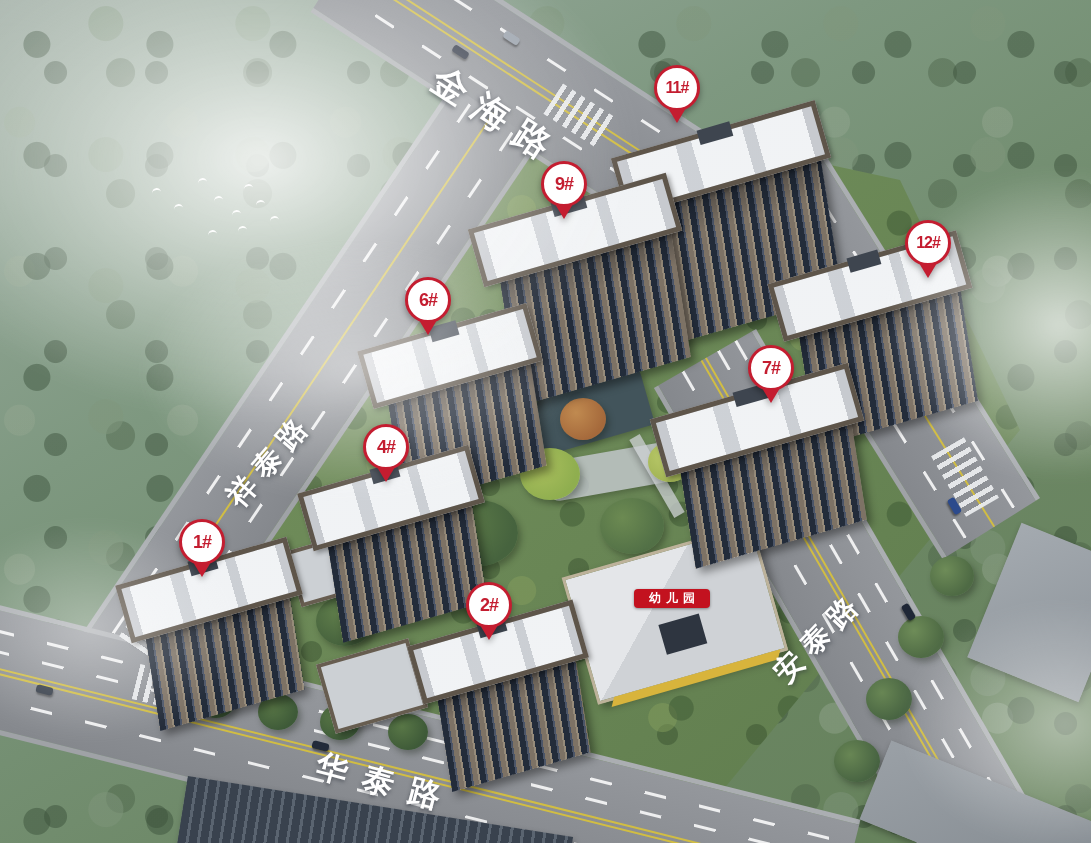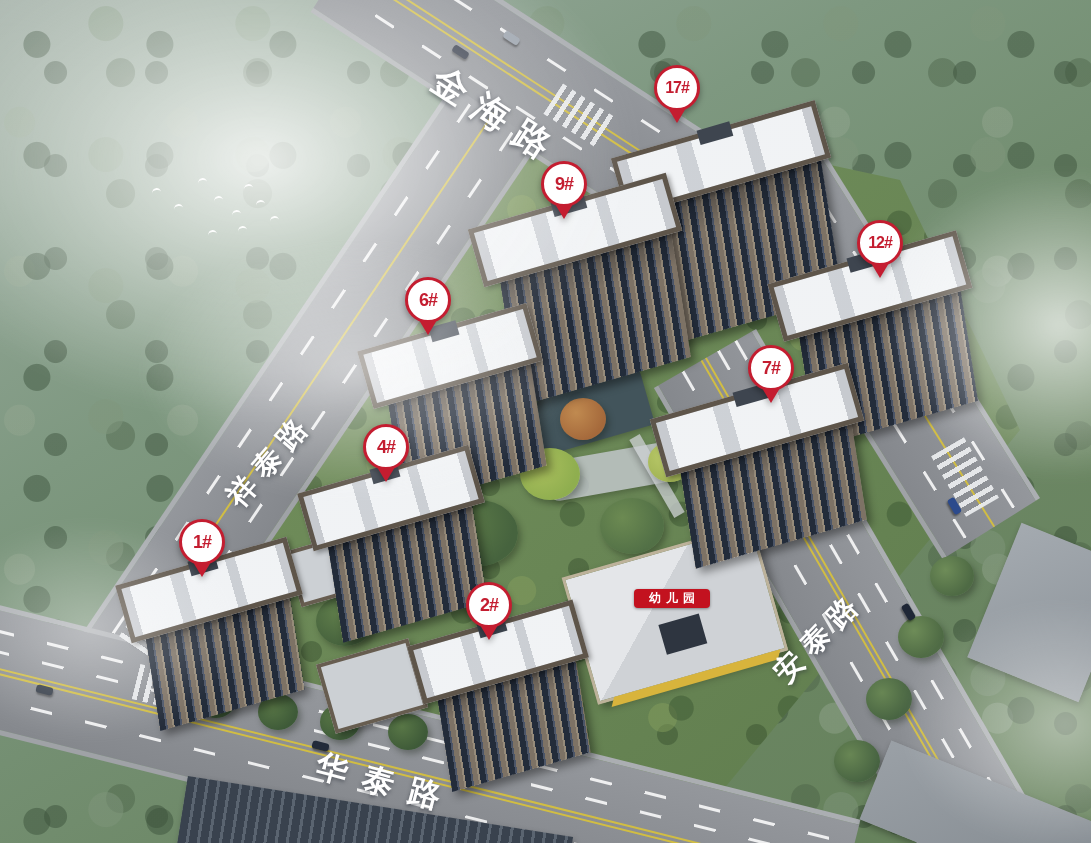--- a/index.html
+++ b/index.html
@@ -262,21 +262,21 @@
   </div>
   <div class="pin" style="left:748px;top:345px;">
     <div class="pin-circle">7#</div>
     <div class="pin-tail"></div>
   </div>
   <div class="pin" style="left:541px;top:161px;">
     <div class="pin-circle">9#</div>
     <div class="pin-tail"></div>
   </div>
   <div class="pin" style="left:654px;top:65px;">
-    <div class="pin-circle" style="font-size:16px;">17#</div>
-    <div class="pin-tail"></div>
-  </div>
-  <div class="pin" style="left:857px;top:220px;">
+    <div class="pin-circle" style="font-size:16px;">11#</div>
+    <div class="pin-tail"></div>
+  </div>
+  <div class="pin" style="left:905px;top:220px;">
     <div class="pin-circle" style="font-size:16px;">12#</div>
     <div class="pin-tail"></div>
   </div>
 
 </div>
 
 </body></html>

